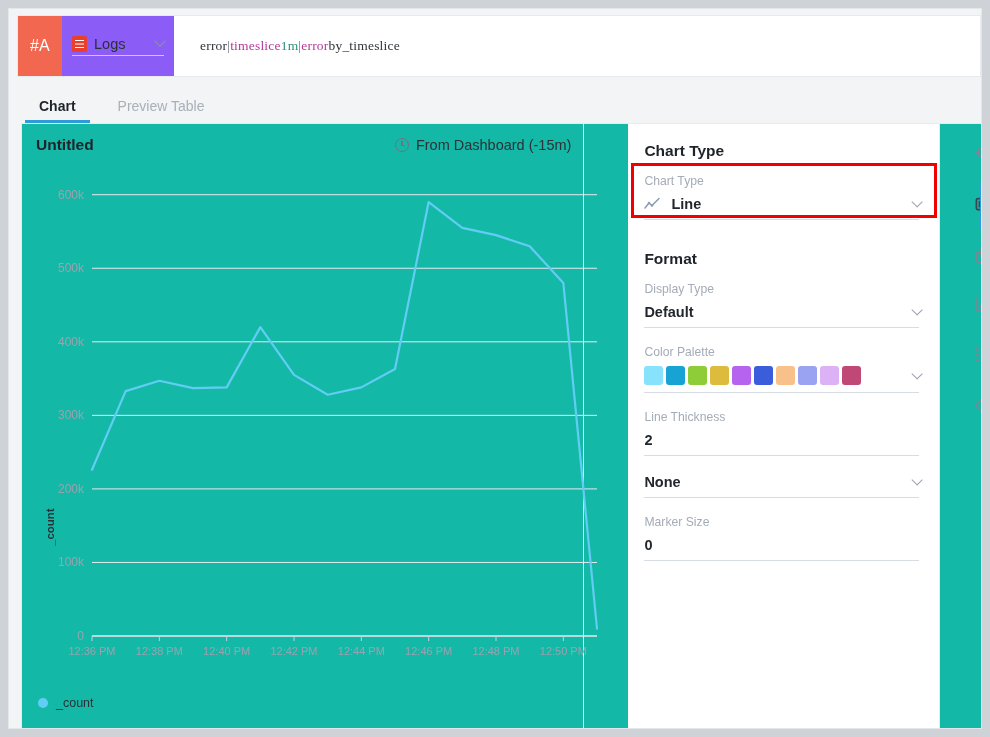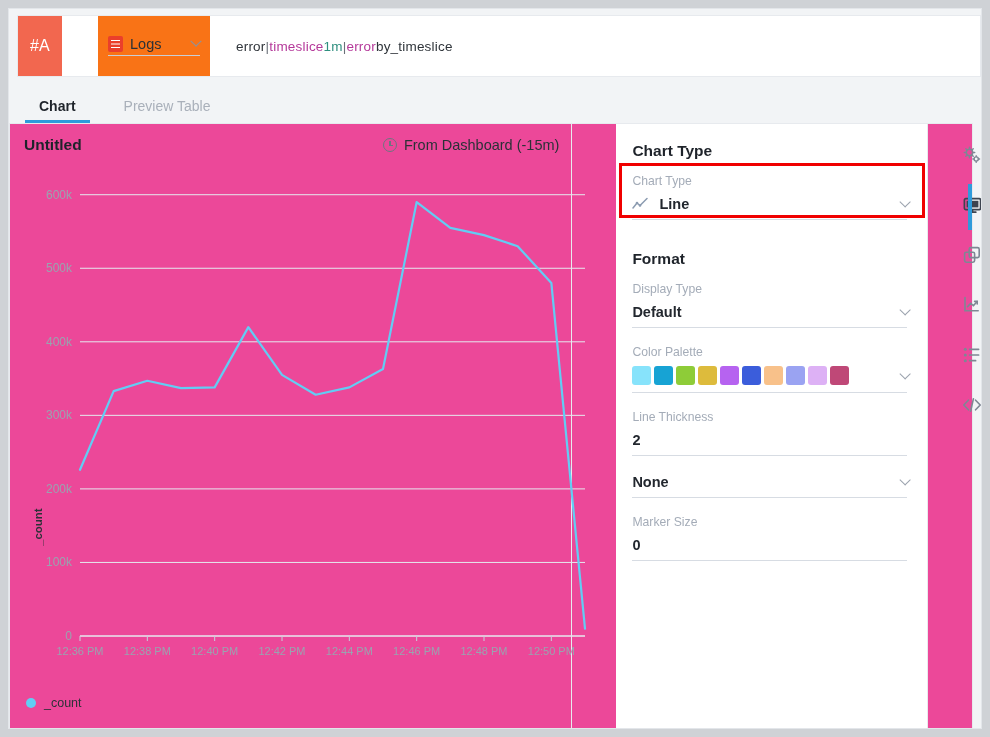--- a/index.html
+++ b/index.html
@@ -30,25 +30,24 @@
   .badge-a {
     width: 44px; min-width: 44px;
     background: #f2674f;
     color: #ffffff;
     display: flex; align-items: center; justify-content: center;
     font-size: 16px; font-weight: 400;
     letter-spacing: .3px;
   }
   .source-sel {
     width: 112px; min-width: 112px;
-    background: #f97316;
+    background: #8b5cf6;
     display: flex; align-items: center;
     padding: 0 10px;
     position: relative;
-    margin-left: 36px;
   }
   .source-inner {
     display: flex; align-items: center; gap: 7px;
     border-bottom: 1px solid #c9ced6;
     padding-bottom: 3px; width: 100%;
   }
   .logs-icon {
     width: 15px; height: 16px; background: #ea3f2b;
     border-radius: 2px; position: relative; flex: 0 0 auto;
   }
@@ -59,50 +58,50 @@
   }
   .source-label { font-size: 14.5px; color: #2b3137; }
   .chev {
     margin-left: auto; width: 8px; height: 8px;
     border-right: 1.4px solid #8b939e; border-bottom: 1.4px solid #8b939e;
     transform: rotate(45deg) translate(-2px,-2px);
   }
   .querytext {
     flex: 1; display: flex; align-items: center;
     padding-left: 26px;
-    font-family: Liberation Sans, sans-serif;
+    font-family: Liberation Serif, serif;
     font-size: 13.5px; letter-spacing: .2px;
   }
   .q-plain  { color: #2f343a; }
   .q-kw     { color: #b5399a; }
   .q-num    { color: #2f8f7f; }
   .q-pipe   { color: #6a7078; }
 
   
   .tabs {
     position: absolute; left: 8px; top: 76px;
     width: 964px; height: 38px;
-    display: flex; align-items: flex-end; gap: 20px;
+    display: flex; align-items: flex-end; gap: 14px;
     padding-left: 8px;
   }
   .tab {
     font-size: 14px; padding: 0 14px 9px 14px;
     color: #a9b0ba; position: relative; cursor: pointer;
   }
   .tab.active { color: #1e232a; font-weight: bold; }
   .tab.active::after {
     content: ""; position: absolute; left: 0; right: 0; bottom: 0;
     height: 3px; background: #2f9bdb;
   }
 
   
   .body {
-    position: absolute; left: 0; top: 114px;
+    position: absolute; left: 12px; top: 114px;
     width: 964px; height: 606px;
-    background: #ec4899;
+    background: #14b8a6;
     border: 1px solid #e7eaee;
     display: flex;
     gap: 44px;
   }
   .chart-pane { width: 583px; position: relative; border-right: 1px solid #e7eaee; }
   .opts-pane  { width: 323px; position: relative; border-right: 1px solid #e7eaee;
                 background: #fff; }
   .rail       { flex: 1; background: #f7f9fb; position: relative; }
 
   

